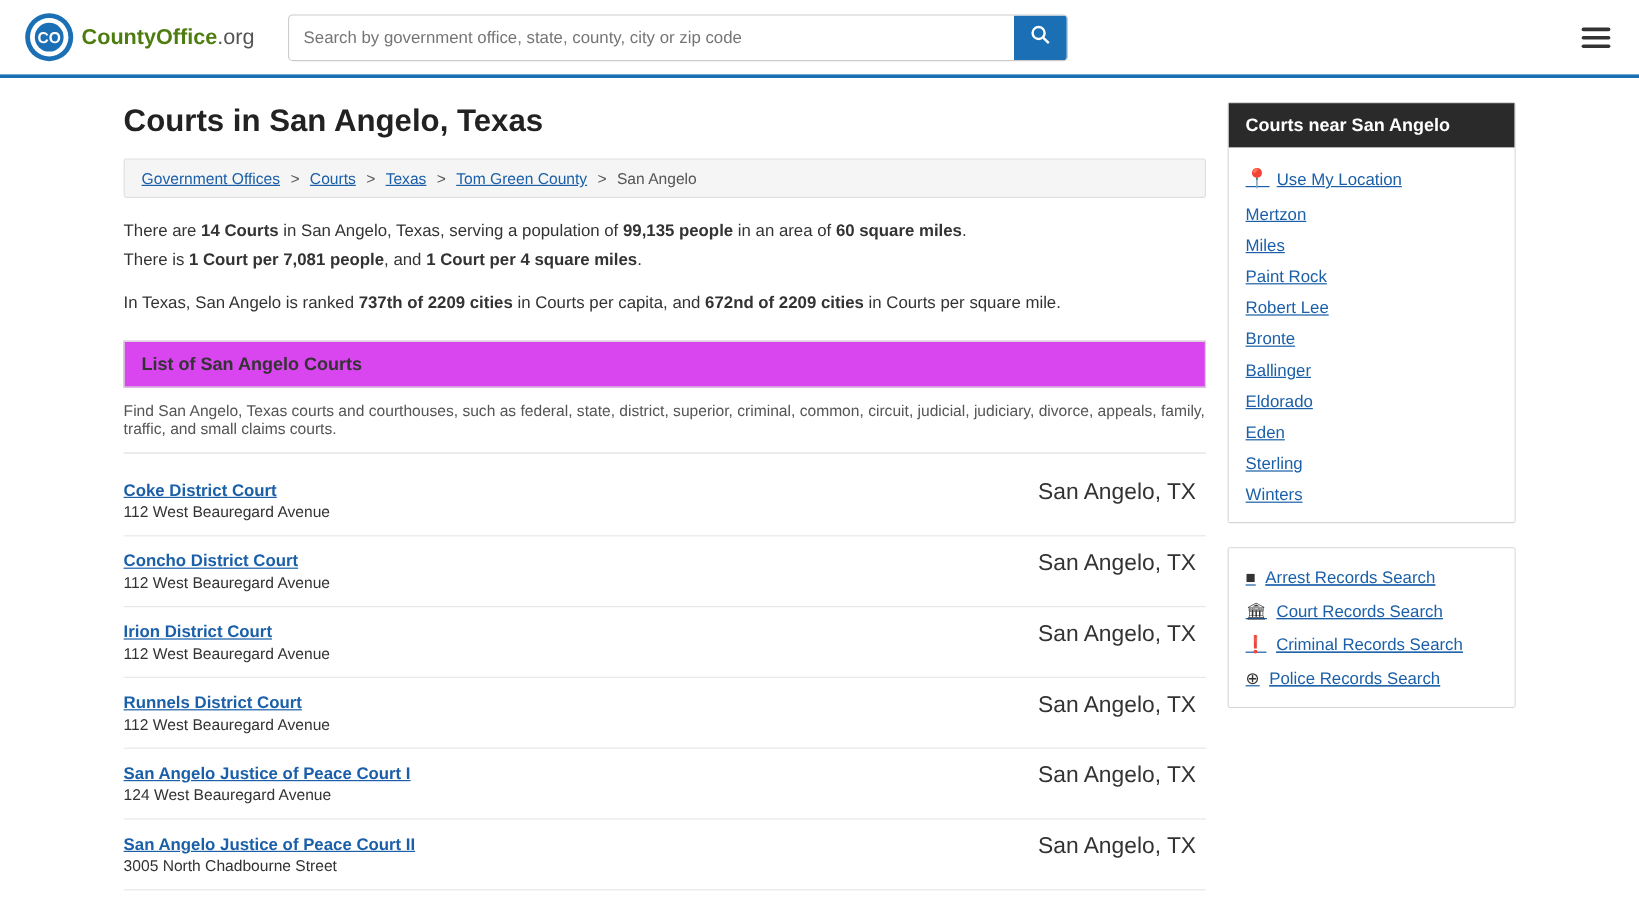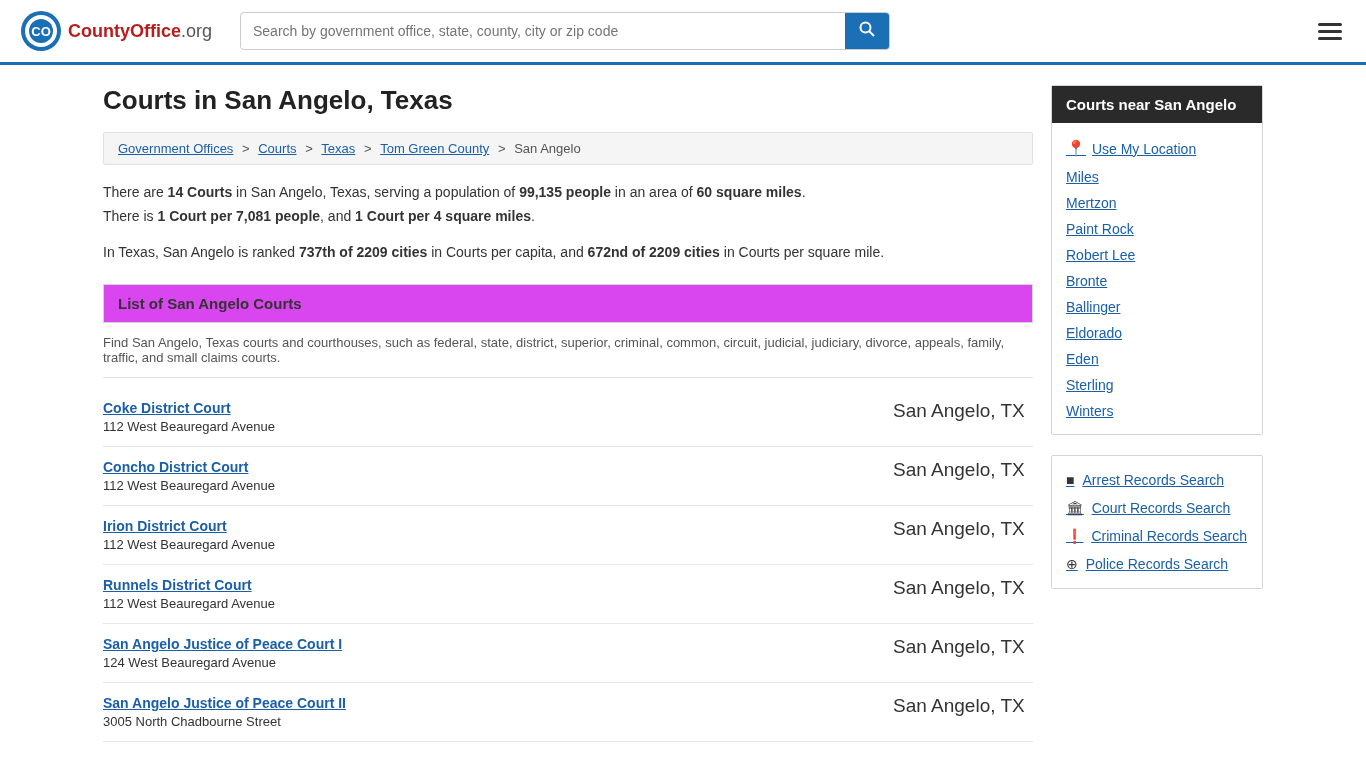--- a/index.html
+++ b/index.html
@@ -154,21 +154,21 @@
     }
     .court-city {
       color: #333;
       font-size: 19px;
       min-width: 140px;
       text-align: left;
     }
 
     
     #sidebar {
-      width: 212px;
+      width: 240px;
       flex-shrink: 0;
     }
     .sidebar-section {
       border: 1px solid #d5d5d5;
       margin-bottom: 20px;
       border-radius: 2px;
     }
     .sidebar-section-header {
       background: #2a2a2a;
       color: #fff;
@@ -223,21 +223,21 @@
 
 <div id="header">
   <div id="logo-area">
     <svg id="logo-icon" viewBox="0 0 42 42" xmlns="http://www.w3.org/2000/svg">
       <circle cx="21" cy="21" r="20" fill="#1a6fb5"></circle>
       <circle cx="21" cy="21" r="16" fill="#fff"></circle>
       <circle cx="21" cy="21" r="12" fill="#1a6fb5"></circle>
       <text x="21" y="26" text-anchor="middle" font-size="13" font-weight="bold" fill="#fff" font-family="Arial">CO</text>
     </svg>
     <div>
-      <span style="font-size:18px;font-weight:bold;color:#b91c1c;">CountyOffice</span><span style="font-size:18px;color:#555;">.org</span>
+      <span style="font-size:18px;font-weight:bold;color:#4d7c0f;">CountyOffice</span><span style="font-size:18px;color:#555;">.org</span>
     </div>
   </div>
   <div id="search-area">
     <input id="search-input" type="text" style="flex: 1 1 0%; padding: 8px 12px; font-size: 14px; border: none; outline: none; color: rgb(153, 153, 153);" placeholder="Search by government office, state, county, city or zip code">
     <button id="search-button" style="background:#1a6fb5;border:none;padding:8px 14px;cursor:pointer;color:#fff;">
       <svg width="16" height="16" viewBox="0 0 16 16" fill="white">
         <circle cx="6.5" cy="6.5" r="5" stroke="white" stroke-width="2" fill="none"></circle>
         <line x1="10.5" y1="10.5" x2="15" y2="15" stroke="white" stroke-width="2"></line>
       </svg>
     </button>
@@ -338,22 +338,22 @@
   <div id="sidebar">
 
     <div class="sidebar-section">
       <div class="sidebar-section-header">Courts near San Angelo</div>
       <div class="sidebar-section-body">
         <div class="use-location">
           <span class="location-dot">📍</span>
           <span>Use My Location</span>
         </div>
         <div id="nearby-links">
+            <a class="sidebar-link">Mertzon</a>
             <a class="sidebar-link">Miles</a>
-            <a class="sidebar-link">Mertzon</a>
             <a class="sidebar-link">Paint Rock</a>
             <a class="sidebar-link">Robert Lee</a>
             <a class="sidebar-link">Bronte</a>
             <a class="sidebar-link">Ballinger</a>
             <a class="sidebar-link">Eldorado</a>
             <a class="sidebar-link">Eden</a>
             <a class="sidebar-link">Sterling</a>
             <a class="sidebar-link">Winters</a>
           </div>
       </div>

